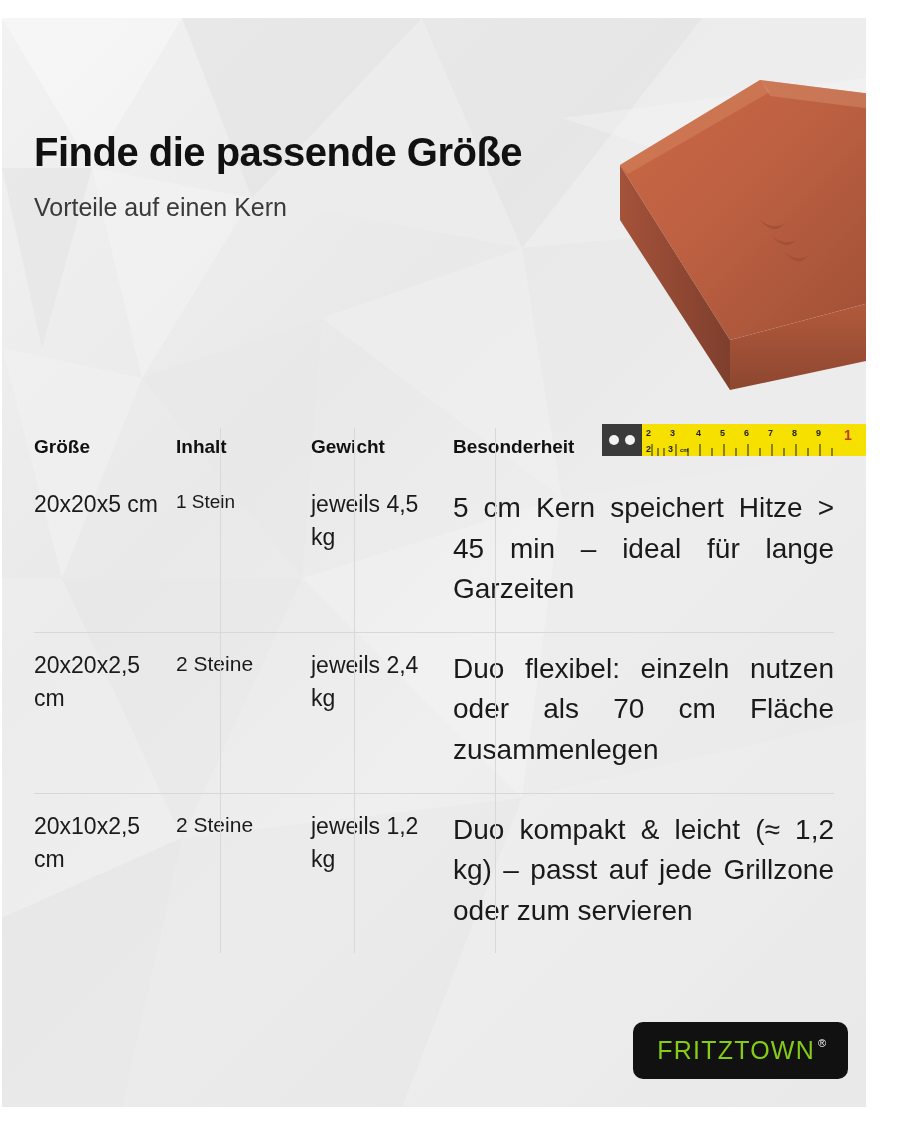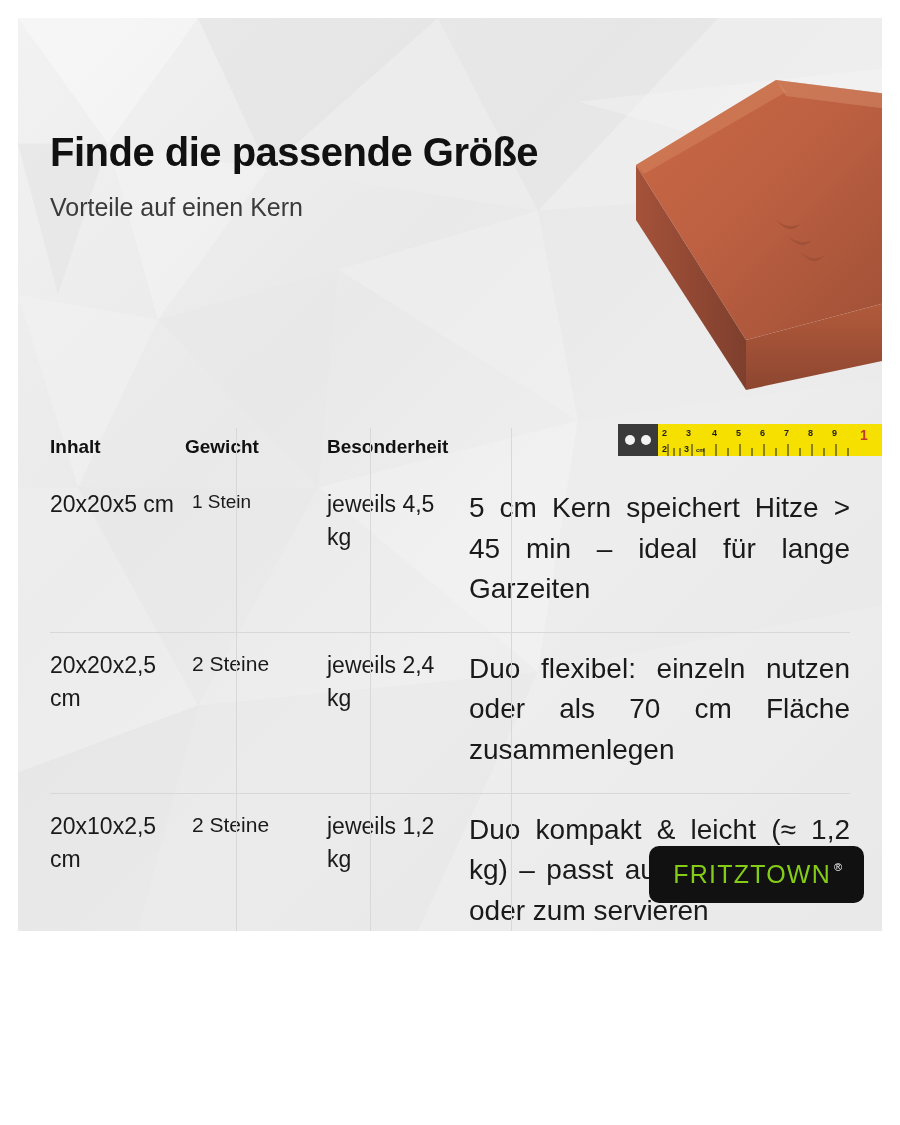--- a/index.html
+++ b/index.html
@@ -12,24 +12,24 @@
   }
   .page {
     position: relative;
     width: 900px;
     height: 1125px;
     overflow: hidden;
     background: #ffffff;
   }
   .card {
     position: absolute;
-    left: 18px;
+    left: 2px;
     top: 18px;
     width: 864px;
-    height: 913px;
+    height: 1089px;
     background: linear-gradient(135deg, #f2f2f2 0%, #e9e9e9 35%, #efefef 60%, #e4e4e4 100%);
     overflow: hidden;
   }
   .poly-layer {
     position: absolute;
     inset: 0;
     width: 100%;
     height: 100%;
     pointer-events: none;
   }
@@ -271,20 +271,21 @@
           <line x1="206" y1="28" x2="206" y2="36"></line>
             <line x1="218" y1="24" x2="218" y2="36"></line>
           <line x1="230" y1="28" x2="230" y2="36"></line>
         </g>
       </svg>
     </div>
 
     <div class="table">
 
       <div class="row head">
+        <div class="cell c1">Größe</div>
         <div class="cell c2">Inhalt</div>
         <div class="cell c3">Gewicht</div>
         <div class="cell c4">Besonderheit</div>
         <div class="vline v1"></div>
         <div class="vline v2"></div>
         <div class="vline v3"></div>
       </div>
 
       <div class="row body">
         <div class="cell c1 size-text">20x20x5 cm</div>

